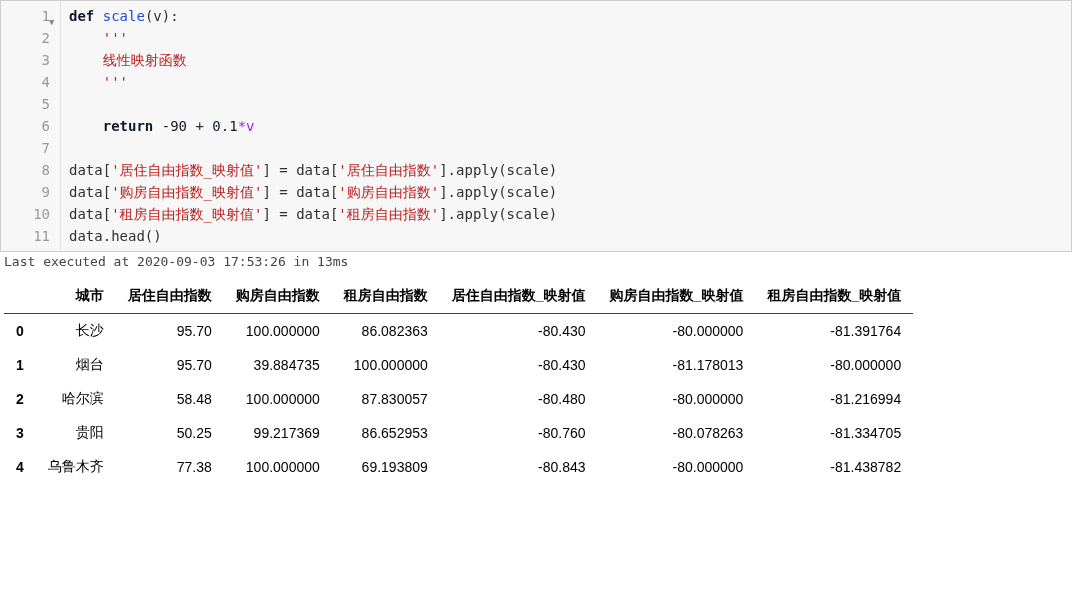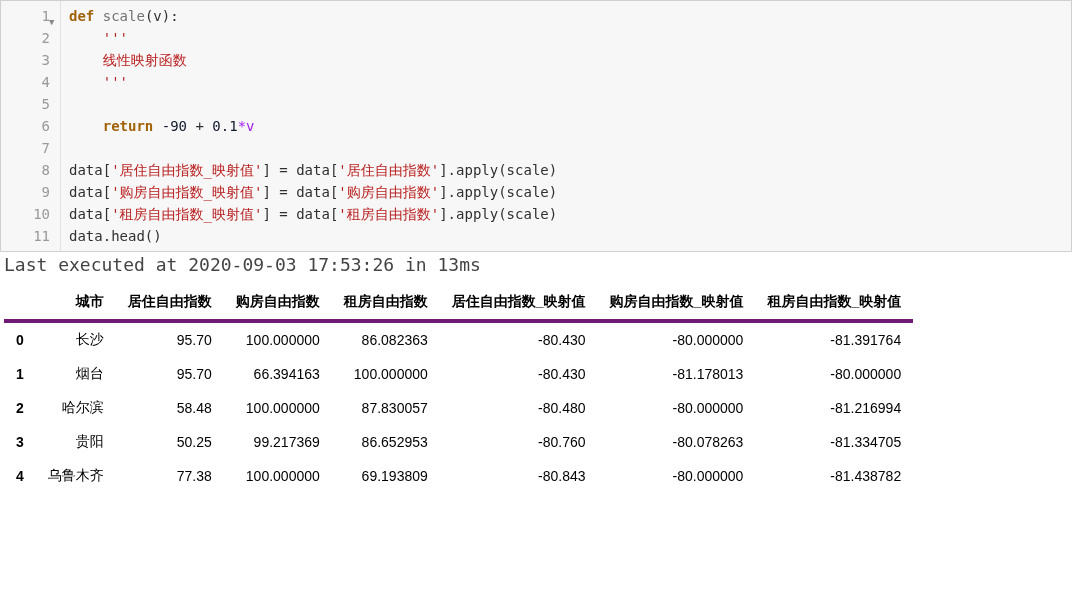--- a/index.html
+++ b/index.html
@@ -41,48 +41,48 @@
 .code-area {
   flex: 1;
   background: #f7f7f7;
   padding: 4px 8px;
   font-family: Menlo, Monaco, Consolas, "DejaVu Sans Mono", monospace;
   font-size: 14px;
   line-height: 22px;
   white-space: pre;
   color: #303030;
 }
-.tok-kw { color: #a16207; font-weight: bold; }
-.tok-fn { color: #737373; }
+.tok-kw { color: #0f172a; font-weight: bold; }
+.tok-fn { color: #1d4ed8; }
 .tok-str { color: #ba2121; }
 .tok-op { color: #a020f0; }
 .tok-num { color: #0f172a; }
 
 .exec-info {
   font-family: Menlo, Monaco, Consolas, monospace;
-  font-size: 18px;
+  font-size: 13px;
   color: #444;
   padding: 2px 4px;
 }
 
 .table-wrap {
   padding: 8px 4px;
   overflow-x: auto;
 }
 table.df {
   border-collapse: collapse;
   font-size: 14px;
 }
 table.df th, table.df td {
   padding: 8px 12px;
   text-align: right;
   white-space: nowrap;
 }
 table.df thead th {
-  border-bottom: 4px solid #701a75;
+  border-bottom: 1px solid #701a75;
   font-weight: bold;
 }
 table.df tbody th {
   font-weight: bold;
   text-align: right;
   border-right: none;
 }
 table.df thead th:first-child {
   text-align: left;
 }
@@ -145,21 +145,21 @@
           <td>100.000000</td>
           <td>86.082363</td>
           <td>-80.430</td>
           <td>-80.000000</td>
           <td>-81.391764</td>
         </tr>
         <tr>
           <th>1</th>
           <td>烟台</td>
           <td>95.70</td>
-          <td>66.394163</td>
+          <td>39.884735</td>
           <td>100.000000</td>
           <td>-80.430</td>
           <td>-81.178013</td>
           <td>-80.000000</td>
         </tr>
         <tr>
           <th>2</th>
           <td>哈尔滨</td>
           <td>58.48</td>
           <td>100.000000</td>

